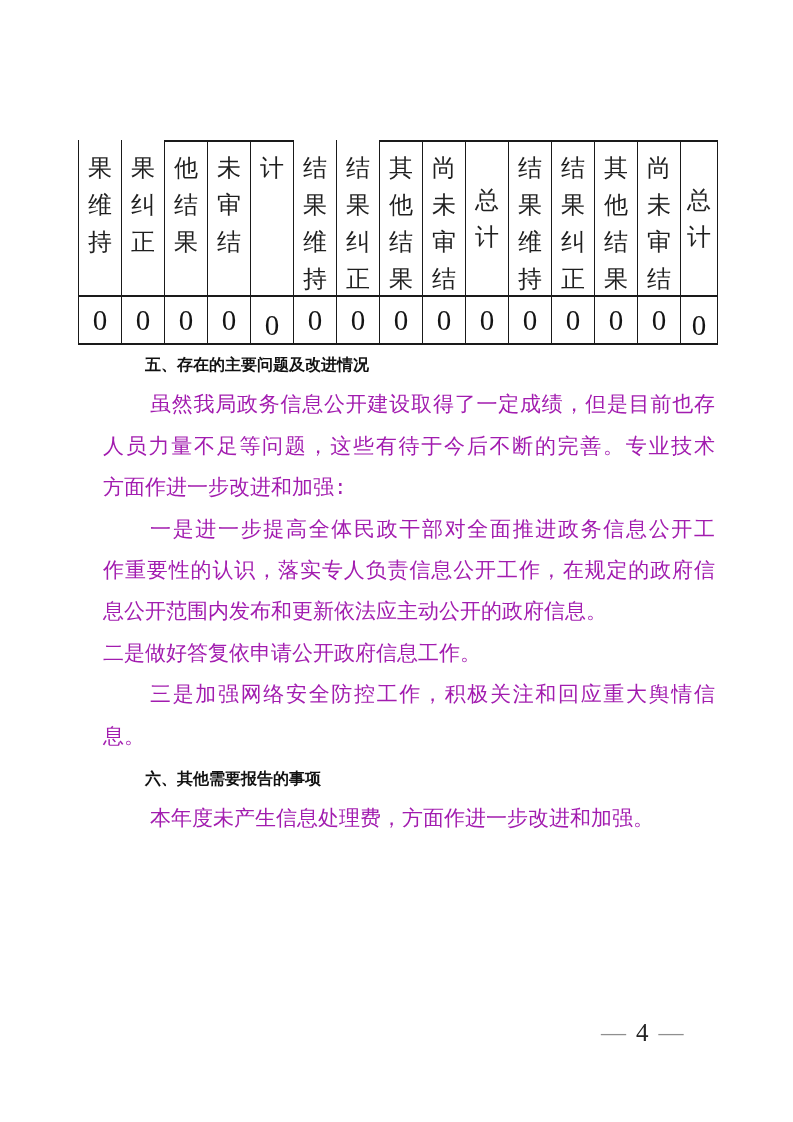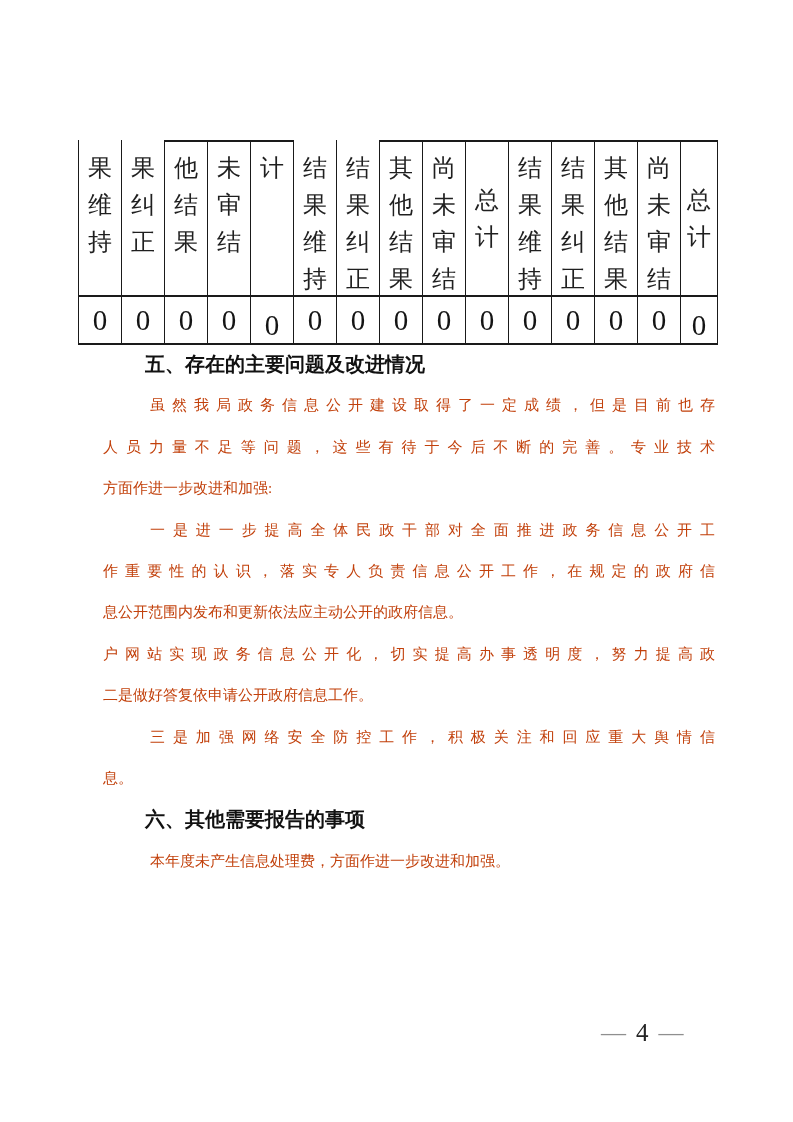--- a/index.html
+++ b/index.html
@@ -39,31 +39,31 @@
     font-family:"Liberation Serif", serif;
     font-size:29px; color:#141414;
   }
   .col:nth-child(5)  .val span { transform:translateY(5px); }
   .col:nth-child(15) .val span { transform:translateY(5px); }
 
   
   .content { position:absolute; left:103px; top:344px; width:612px; }
   .line {
     height:41.4px; line-height:41.4px;
-    font-size:15px; color:#c2410c;
-    font-family:Liberation Serif, serif;
+    font-size:21px; color:#a21caf;
+    font-family:Liberation Mono, monospace;
     letter-spacing:0;
   }
   .line.just { text-align:justify; text-align-last:justify; }
   .line.indent { padding-left:47px; }
   .heading {
     height:41.4px; line-height:41.4px;
     padding-left:42px;
     font-family:"Liberation Sans", sans-serif;
-    font-weight:bold; font-size:20px; color:#111111;
+    font-weight:bold; font-size:16px; color:#111111;
     white-space:nowrap;
   }
 
   
   .pagenum {
     position:absolute; left:601px; top:1019px;
     display:flex; align-items:center; gap:9px;
     font-family:"Liberation Serif", serif; font-size:25px;
   }
   .pagenum .dash { color:#8f8f8f; }
@@ -237,21 +237,20 @@
         <div class="line indent just">虽然我局政务信息公开建设取得了一定成绩，但是目前也存</div>
         <div class="line just">人员力量不足等问题，这些有待于今后不断的完善。专业技术</div>
         <div class="line">方面作进一步改进和加强:</div>
       </div>
     <div class="para">
         <div class="line indent just">一是进一步提高全体民政干部对全面推进政务信息公开工</div>
         <div class="line just">作重要性的认识，落实专人负责信息公开工作，在规定的政府信</div>
         <div class="line">息公开范围内发布和更新依法应主动公开的政府信息。</div>
       </div>
     <div class="para">
-        <div class="line just">户网站实现政务信息公开化，切实提高办事透明度，努力提高政</div>
         <div class="line">二是做好答复依申请公开政府信息工作。</div>
       </div>
     <div class="para">
         <div class="line indent just">三是加强网络安全防控工作，积极关注和回应重大舆情信</div>
         <div class="line">息。</div>
       </div>
     <div class="heading">六、其他需要报告的事项</div>
     <div class="para">
         <div class="line indent">本年度未产生信息处理费，方面作进一步改进和加强。</div>
       </div>

